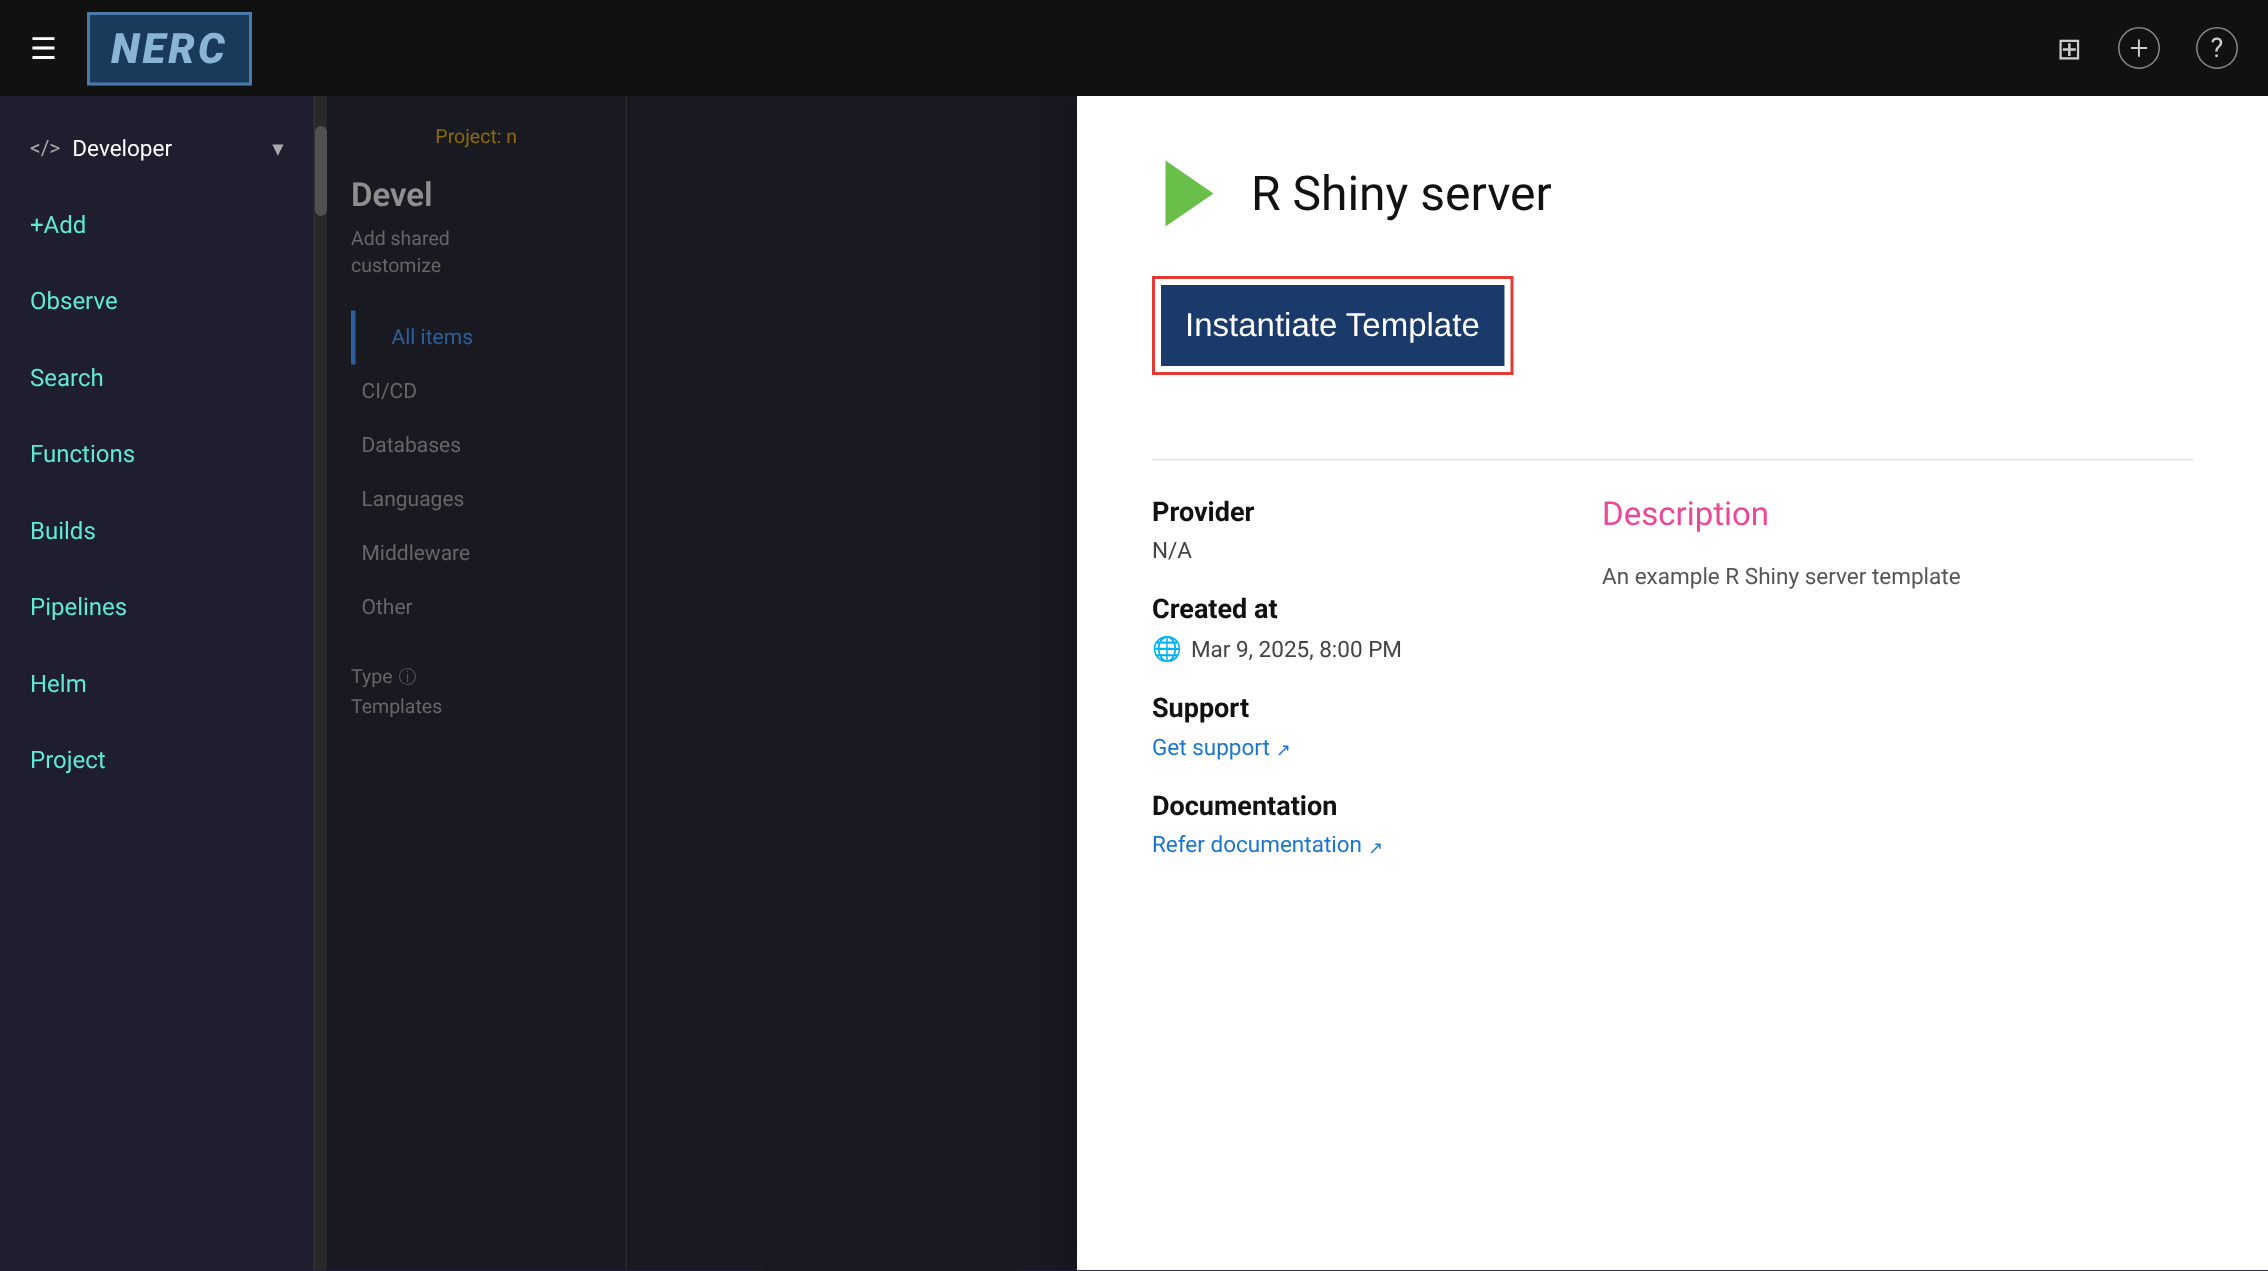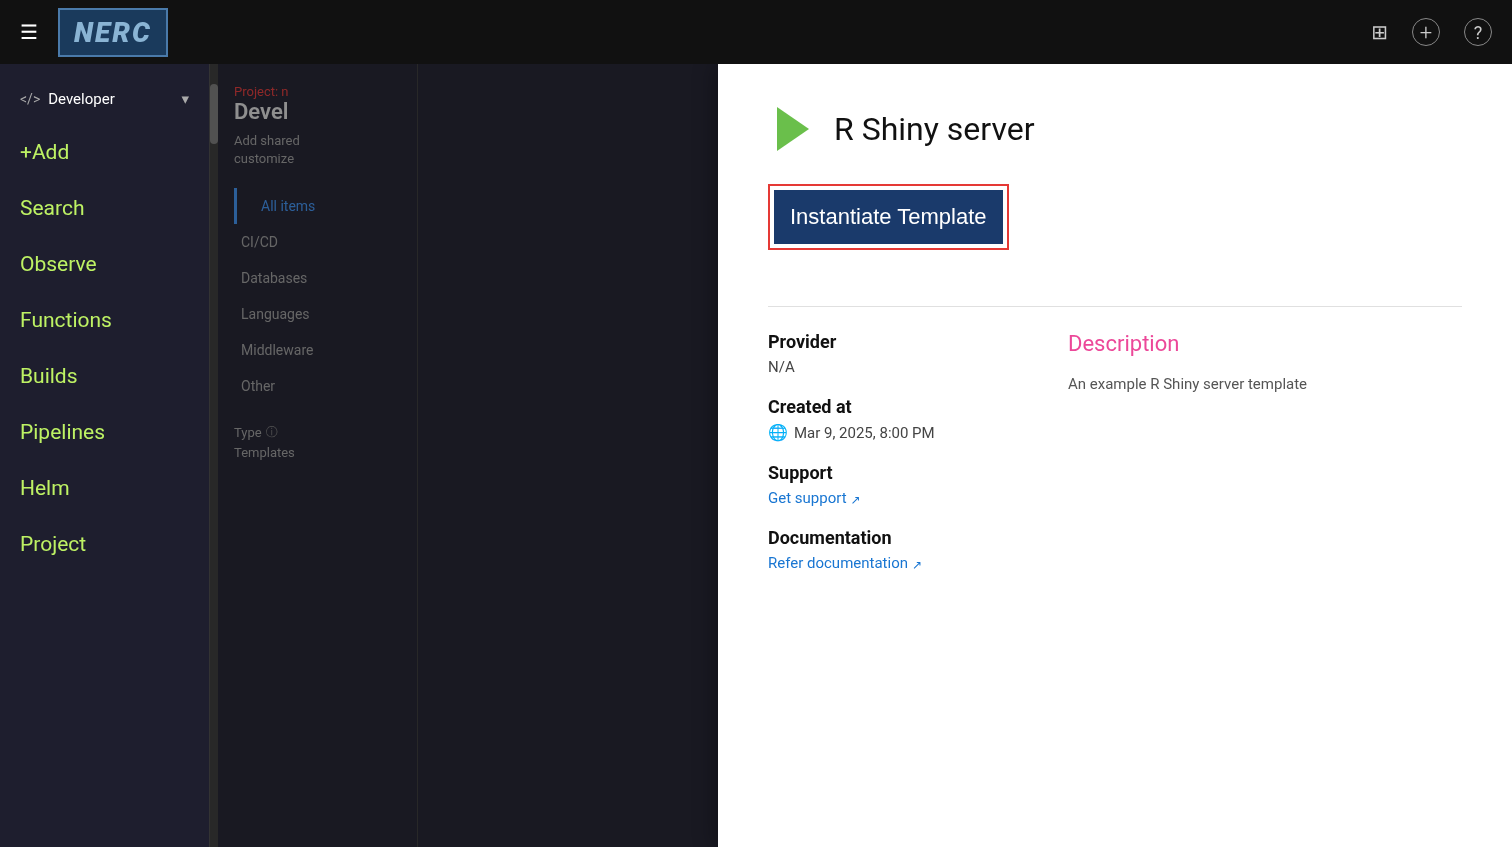--- a/index.html
+++ b/index.html
@@ -41,22 +41,22 @@
       background: #1e1e2e;
       width: 210px;
       flex-shrink: 0;
       display: flex;
       flex-direction: column;
       padding-top: 10px;
       border-right: 1px solid #333;
     }
     .sidebar-item {
       padding: 16px 20px;
-      color: #bef264;
-      font-size: 21px;
+      color: #5eead4;
+      font-size: 16px;
       cursor: pointer;
       display: flex;
       align-items: flex-end;
       gap: 8px;
     }
     .sidebar-item.developer {
       display: flex;
       justify-content: space-between;
       align-items: center;
       color: #fff;
@@ -260,24 +260,24 @@
         <span class="code-icon">&lt;/&gt;</span>
         <span>Developer</span>
       </div>
       <span style="color:#aaa;">▾</span>
     </div>
 
     <div class="sidebar-item">
       <span>+Add</span>
     </div>
     <div class="sidebar-item">
+      <span>Observe</span>
+    </div>
+    <div class="sidebar-item">
       <span>Search</span>
-    </div>
-    <div class="sidebar-item">
-      <span>Observe</span>
     </div>
     <div class="sidebar-item">
       <span>Functions</span>
     </div>
     <div class="sidebar-item">
       <span>Builds</span>
     </div>
     <div class="sidebar-item">
       <span>Pipelines</span>
     </div>
@@ -289,21 +289,21 @@
     </div>
   </div>
 
   <div class="content-area">
 
     <div class="scrollbar-track">
       <div class="scrollbar-thumb"></div>
     </div>
 
     <div class="left-panel">
-      <div style="font-size:13px; color:#ef4444; margin-bottom:0;">Project: n</div>
+      <div style="font-size:13px; color:#eab308; margin-bottom:19px;text-align:center;">Project: n</div>
       <div class="left-panel-title">Devel</div>
       <div class="left-panel-desc">
         <div>Add shared</div>
         <div>customize</div>
       </div>
 
       <ul class="filter-list">
         <li class="filter-item active">All items</li>
         <li class="filter-item">CI/CD</li>
         <li class="filter-item">Databases</li>

